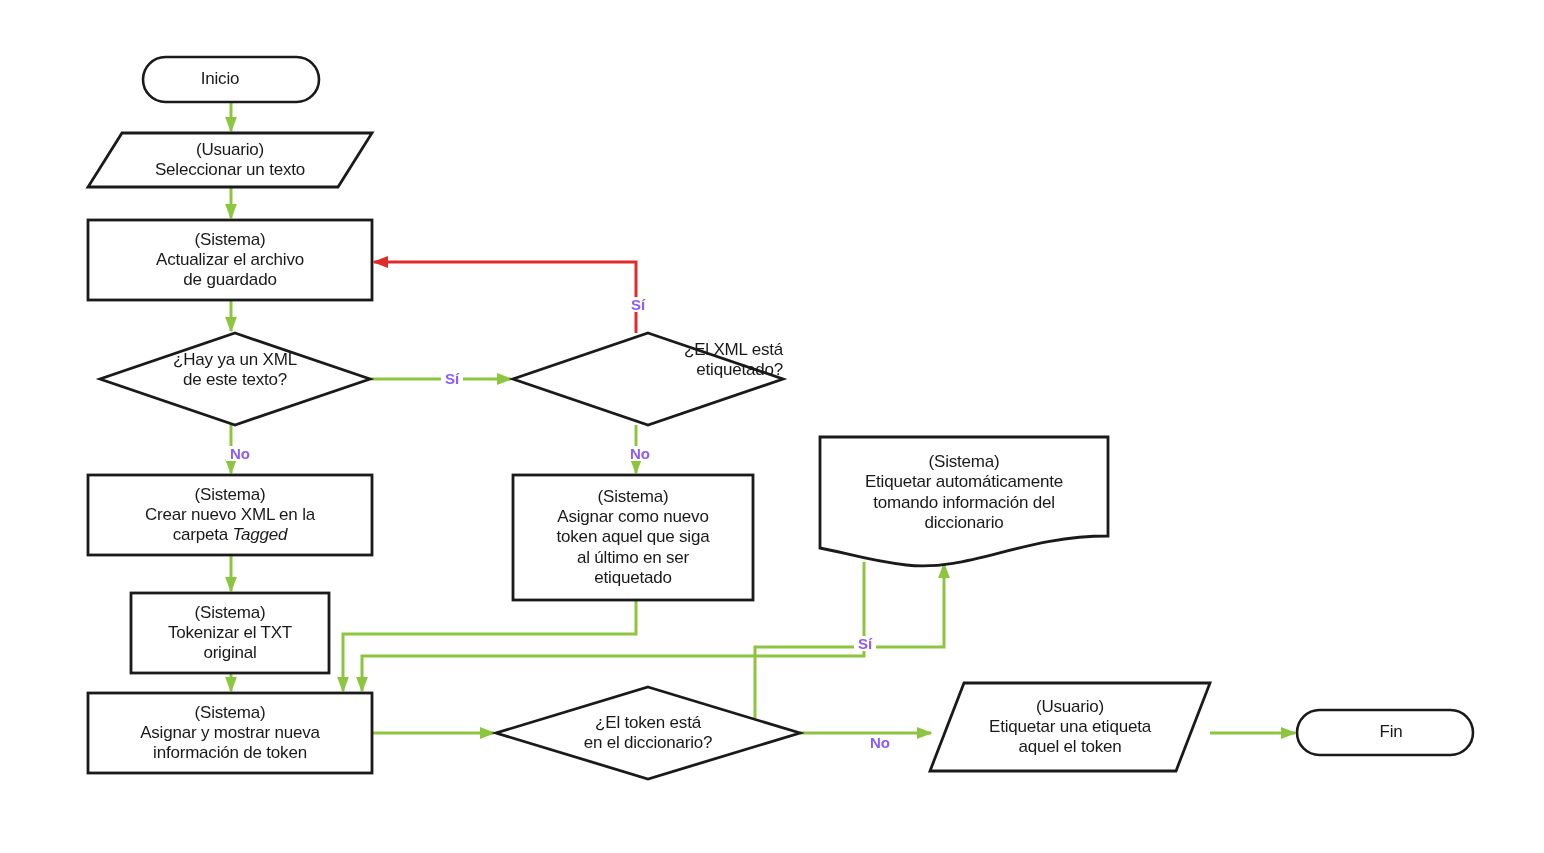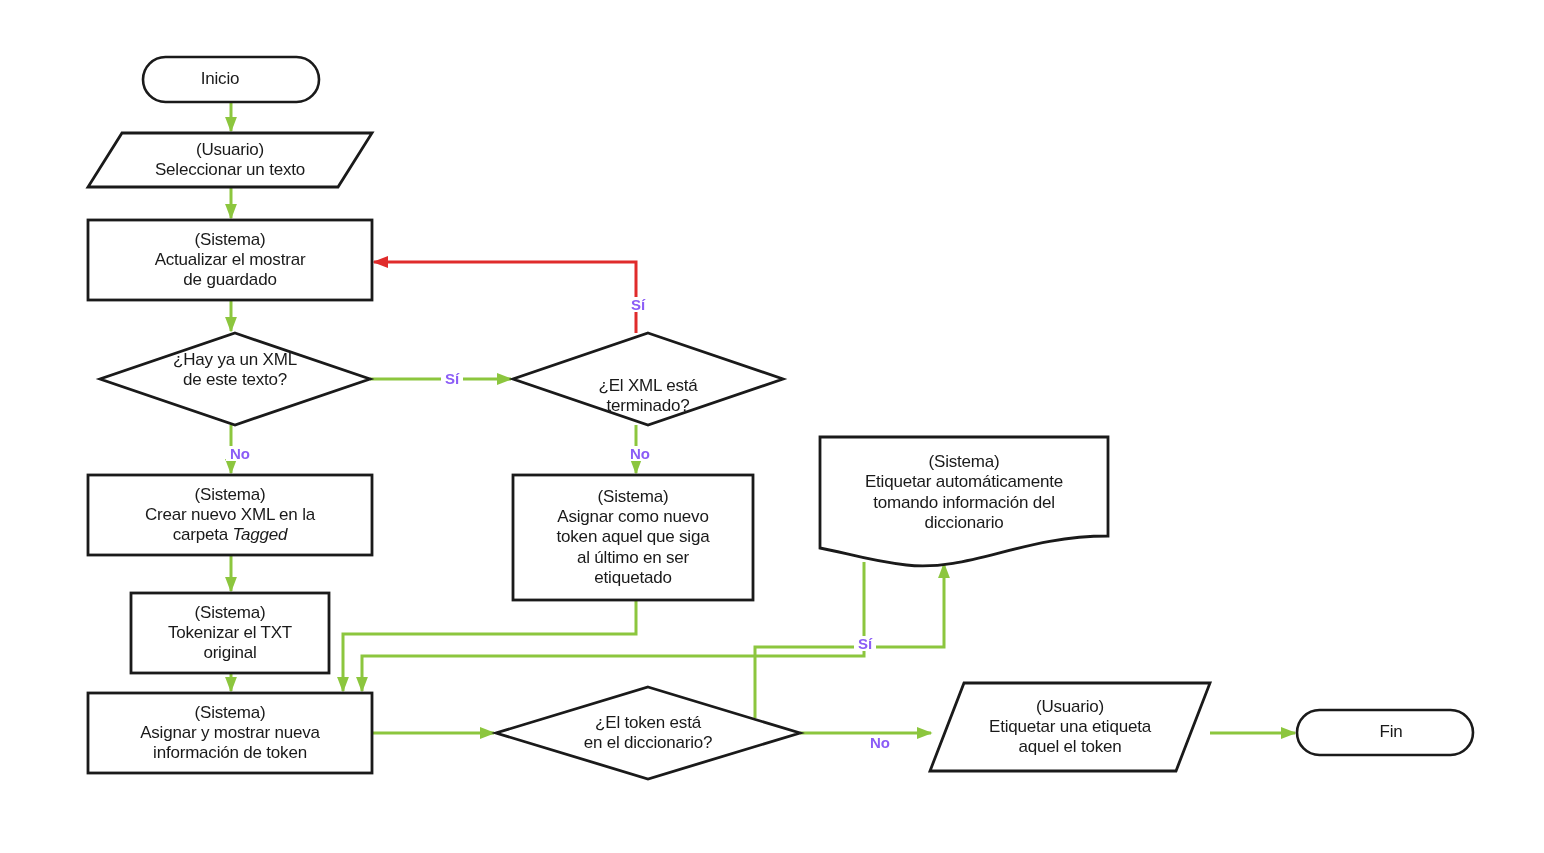--- a/index.html
+++ b/index.html
@@ -104,30 +104,30 @@
   <div id="labels-layer">
       <div class="node-label" style="left: 143px; top: 57px; width: 154px; height: 45px; border-radius: 6px;">
         <span class="ln">Inicio</span>
       </div>
       <div class="node-label" style="left: 88px; top: 133px; width: 284px; height: 54px;">
         <span class="ln">(Usuario)</span>
         <span class="ln">Seleccionar un texto</span>
       </div>
       <div class="node-label" style="left: 88px; top: 220px; width: 284px; height: 80px;">
         <span class="ln">(Sistema)</span>
-        <span class="ln">Actualizar el mostrar</span>
+        <span class="ln">Actualizar el archivo</span>
         <span class="ln">de guardado</span>
       </div>
       <div class="node-label" style="left: 100px; top: 324px; width: 270px; height: 92px;">
         <span class="ln">¿Hay ya un XML</span>
         <span class="ln">de este texto?</span>
       </div>
-      <div class="node-label" style="left: 513px; top: 350px; width: 270px; height: 92px;">
+      <div class="node-label" style="left: 513px; top: 314px; width: 270px; height: 92px; align-items: flex-end;">
         <span class="ln">¿El XML está</span>
-        <span class="ln">terminado?</span>
+        <span class="ln">etiquetado?</span>
       </div>
       <div class="node-label" style="left: 88px; top: 475px; width: 284px; height: 80px;">
         <span class="ln">(Sistema)</span>
         <span class="ln">Crear nuevo XML en la</span>
         <span class="ln">carpeta <span class="it">Tagged</span></span>
       </div>
       <div class="node-label" style="left: 513px; top: 475px; width: 240px; height: 125px;">
         <span class="ln">(Sistema)</span>
         <span class="ln">Asignar como nuevo</span>
         <span class="ln">token aquel que siga</span>

